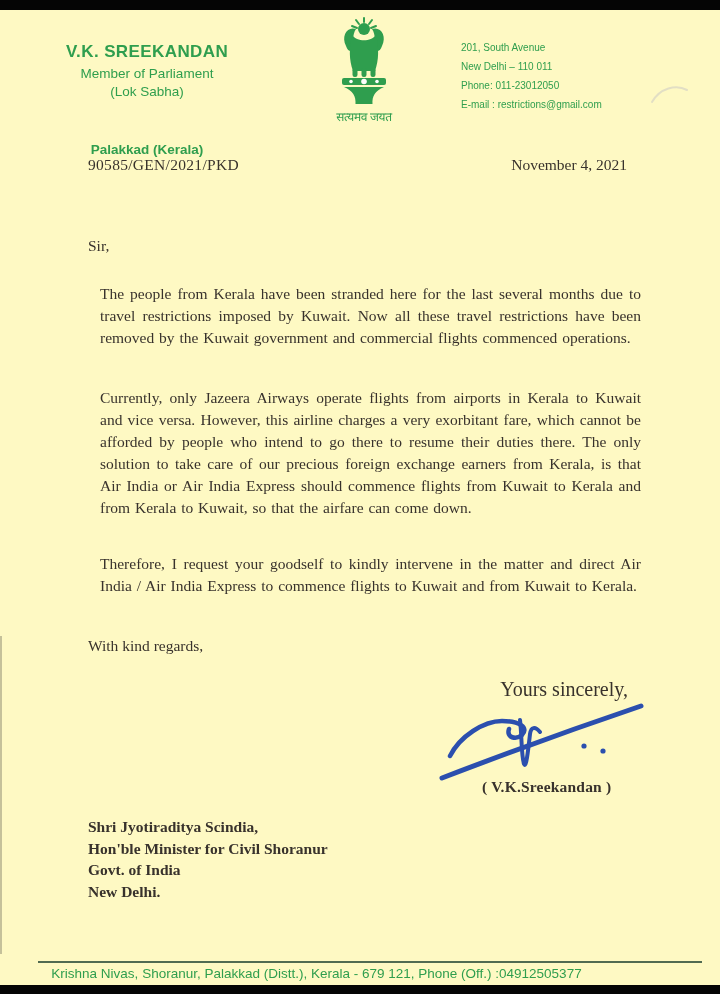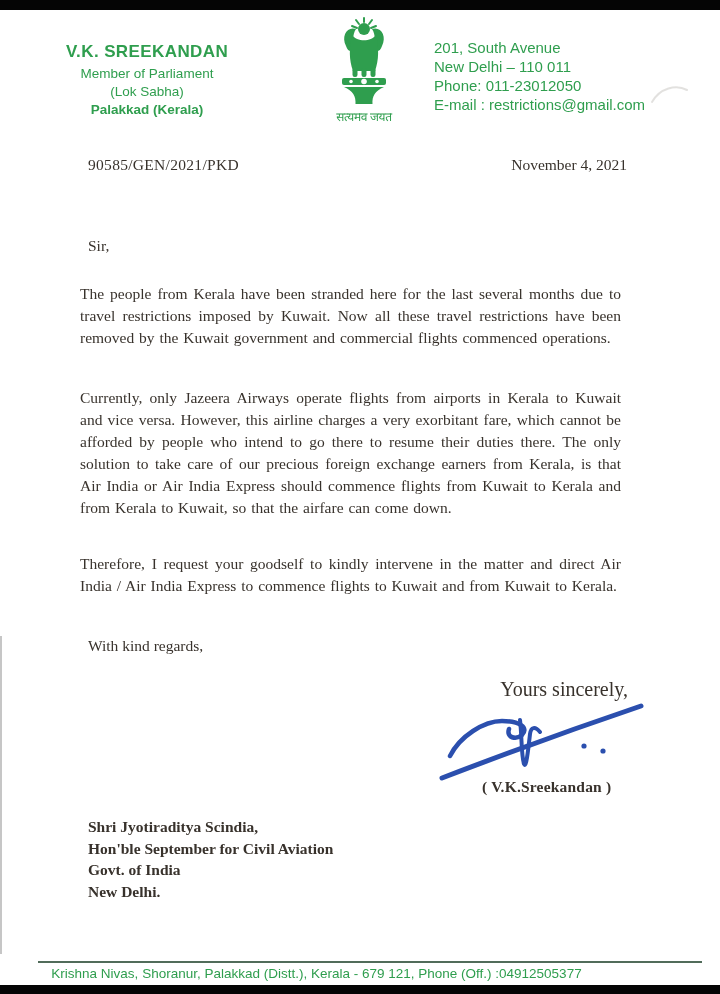--- a/index.html
+++ b/index.html
@@ -1,47 +1,47 @@
 <!DOCTYPE html>
 <html><head>
 <meta charset="utf-8">
 <style>
   html,body{margin:0;padding:0;background:#e9e9e9;}
   .page{
     position:relative;width:720px;height:994px;margin:0 auto;
-    background:#ffffff;overflow:hidden;
+    background:#fef9c3;overflow:hidden;
     font-family:"Liberation Serif", serif;color:#38322c;
   }
   .edge-bar{position:absolute;left:0;width:720px;background:#050505;}
   .edge-bar.top{top:0;height:10px;}
   .edge-bar.bottom{top:985px;height:9px;}
   .left-scan-line{position:absolute;left:0;top:636px;width:2px;height:318px;background:rgba(50,50,50,.28);}
   .scan-artifact{position:absolute;left:650px;top:80px;opacity:.55;}
 
   
   .lh-left{position:absolute;left:52px;top:42px;width:190px;text-align:center;
     font-family:"Liberation Sans", sans-serif;color:#2f9e4e;}
   .lh-name{font-size:17px;font-weight:bold;letter-spacing:.4px;margin-bottom:3px;}
   .lh-line{font-size:13.5px;line-height:18px;}
-  .lh-line.bold{font-weight:bold;}
+  .lh-line.bold{font-weight:bold;margin-top:40px;}
   .emblem-wrap{position:absolute;left:324px;top:16px;width:80px;text-align:center;}
   .emblem-caption{display:block;margin-top:1px;font-family:Liberation Serif, serif;
     font-size:12px;color:#2f9e4e;letter-spacing:-.3px;line-height:8px;overflow:hidden;height:9px;}
-  .lh-right{position:absolute;left:434px;top:38px;width:240px;
-    font-family:"Liberation Sans", sans-serif;color:#2f9e4e;font-size:15px;line-height:19px;}
+  .lh-right{position:absolute;left:461px;top:38px;width:240px;
+    font-family:"Liberation Sans", sans-serif;color:#2f9e4e;font-size:10px;line-height:19px;}
   .lh-right .gap{margin-top:5px;}
 
   
   .ref-row{position:absolute;left:88px;right:93px;top:156px;font-size:15.5px;}
   .ref-no{float:left;letter-spacing:.3px;}
   .ref-date{float:right;}
 
   
   .salutation{position:absolute;left:88px;top:237px;font-size:15.5px;}
-  .para{position:absolute;left:80px;width:541px;font-size:15.5px;line-height:22px;
+  .para{position:absolute;left:100px;width:541px;font-size:15.5px;line-height:22px;
     text-align:justify;word-spacing:1px;}
   .para.p1{top:267px;}
   .para.p2{top:371px;}
   .para.p3{top:537px;}
   .closing{position:absolute;left:88px;top:637px;font-size:15.5px;}
 
   
   .valediction{position:absolute;right:92px;top:678px;font-size:20px;}
   .signature-svg{position:absolute;left:436px;top:694px;}
   .signatory{position:absolute;left:482px;top:778px;font-size:15.5px;font-weight:bold;letter-spacing:.2px;}
@@ -124,21 +124,21 @@
       <path stroke-width="4.5" d="M14,62 C24,42 48,27 66,27 C84,27 93,34 86,41 C80,46 70,44 73,35"></path>
       <path stroke-width="4" d="M84,26 C86,42 85,60 88,70 C90,75 92,58 94,40 C95,33 99,32 104,38"></path>
       <circle cx="148" cy="52" r="2.6" fill="#2b4fae" stroke="none"></circle>
       <circle cx="167" cy="57" r="2.6" fill="#2b4fae" stroke="none"></circle>
     </g>
   </svg>
   <div class="signatory">( V.K.Sreekandan )</div>
 
   <div class="recipient">
     <div>Shri Jyotiraditya Scindia,</div>
-    <div>Hon'ble September for Civil Aviation</div>
+    <div>Hon'ble Minister for Civil Shoranur</div>
     <div>Govt. of India</div>
     <div>New Delhi.</div>
   </div>
 
   <div class="footer-rule"></div>
   <div class="footer-text">Krishna Nivas, Shoranur, Palakkad (Distt.), Kerala - 679 121, Phone (Off.) :04912505377</div>
 
   <div class="left-scan-line"></div>
   <div class="edge-bar bottom"></div>
 </div>

